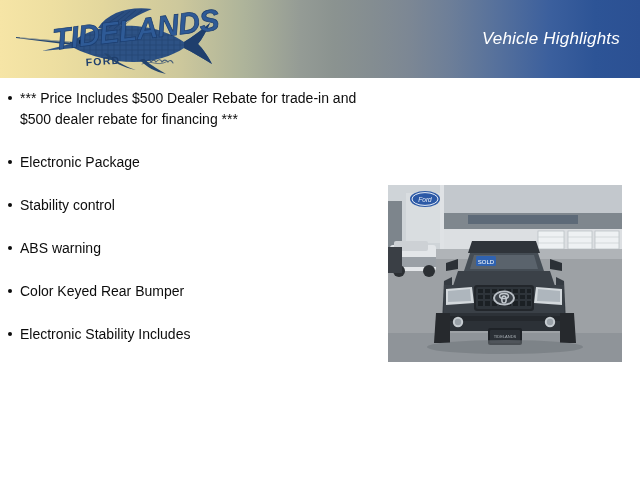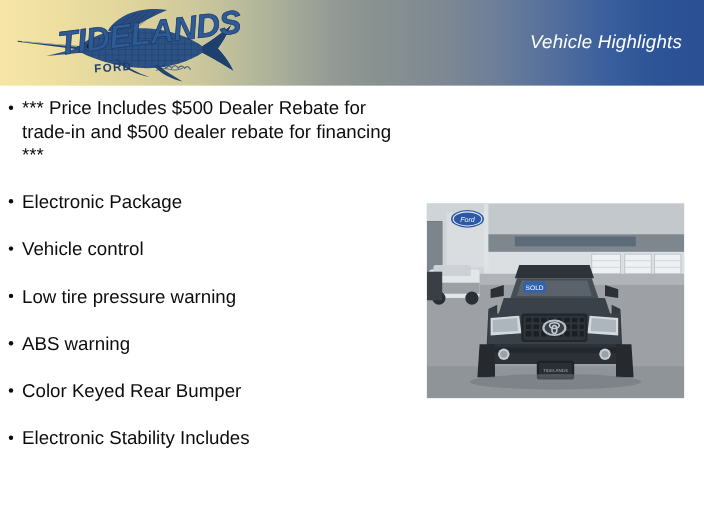--- a/index.html
+++ b/index.html
@@ -83,21 +83,21 @@
     top: 10px;
     width: 360px;
     margin: 0;
     padding: 0;
     list-style: none;
   }
   .highlight-item {
     position: relative;
     padding-left: 20px;
     margin: 0 0 22px 0;
-    font-size: 17px;
+    font-size: 14px;
     line-height: 21px;
     color: #0c0c0c;
     font-family: "Liberation Sans", sans-serif;
   }
   .highlight-item .bullet-dot {
     position: absolute;
     left: 8px;
     top: 8px;
     width: 4px;
     height: 4px;
@@ -226,25 +226,21 @@
     <li class="highlight-item">
       <span class="bullet-dot"></span>
       <span class="highlight-text">*** Price Includes $500 Dealer Rebate for trade-in and $500 dealer rebate for financing ***</span>
     </li>
     <li class="highlight-item">
       <span class="bullet-dot"></span>
       <span class="highlight-text">Electronic Package</span>
     </li>
     <li class="highlight-item">
       <span class="bullet-dot"></span>
-      <span class="highlight-text">Vehicle control</span>
-    </li>
-    <li class="highlight-item">
-      <span class="bullet-dot"></span>
-      <span class="highlight-text">Low tire pressure warning</span>
+      <span class="highlight-text">Stability control</span>
     </li>
     <li class="highlight-item">
       <span class="bullet-dot"></span>
       <span class="highlight-text">ABS warning</span>
     </li>
     <li class="highlight-item">
       <span class="bullet-dot"></span>
       <span class="highlight-text">Color Keyed Rear Bumper</span>
     </li>
     <li class="highlight-item">

